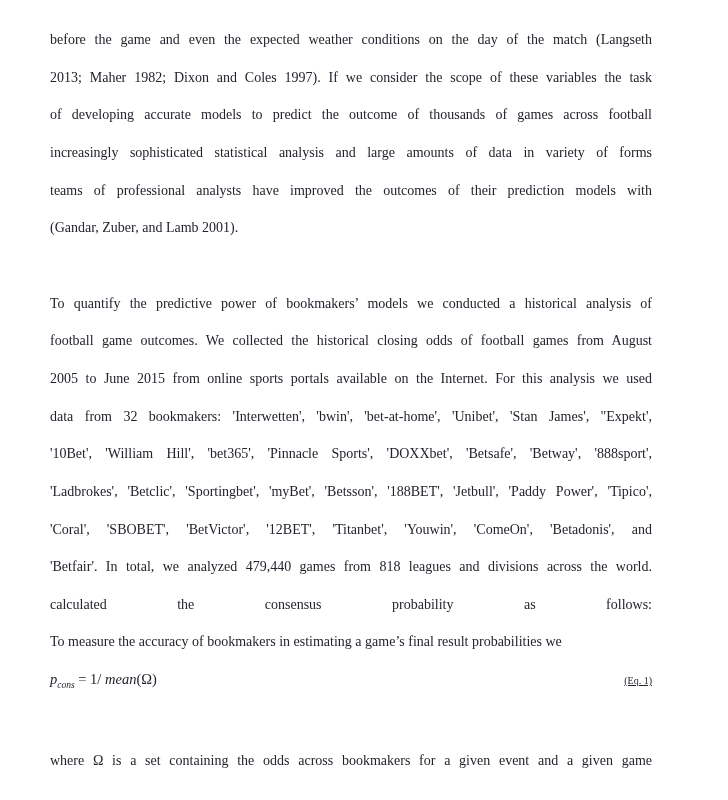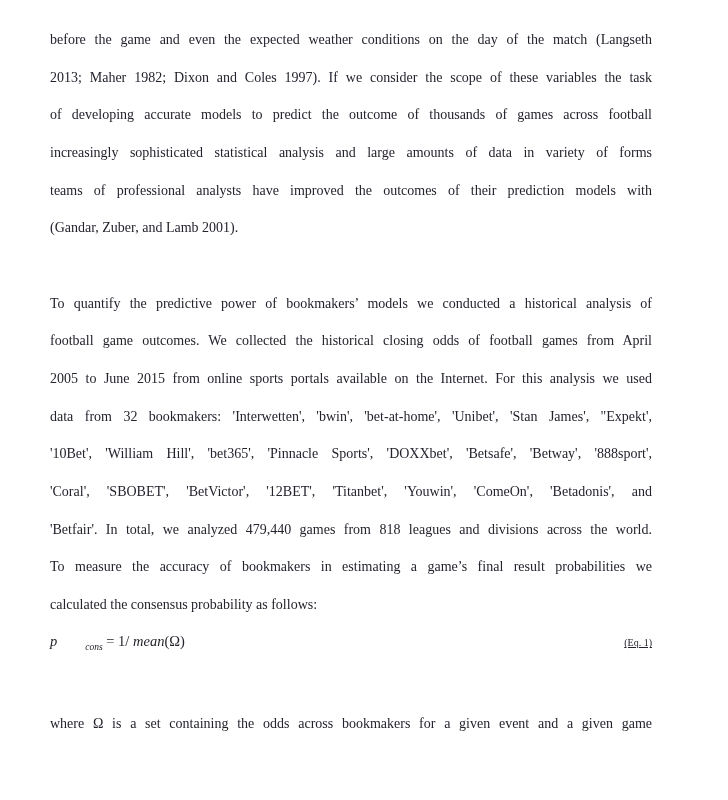--- a/index.html
+++ b/index.html
@@ -44,21 +44,20 @@
     font-size: 14.5px;
     line-height: 37.65px;
   }
   .eq-left i {
     font-style: italic;
   }
   .eq-sub {
     font-size: 9.5px;
     font-style: italic;
     vertical-align: sub;
-    margin-left: 28px;
   }
   .eq-mid, .eq-arg {
     white-space: pre;
     font-style: normal;
   }
   .eq-label {
     font-size: 10px;
     text-decoration: underline;
   }
 </style>
@@ -71,28 +70,29 @@
       <div class="line">before the game and even the expected weather conditions on the day of the match (Langseth</div>
       <div class="line">2013; Maher 1982; Dixon and Coles 1997). If we consider the scope of these variables the task</div>
       <div class="line">of developing accurate models to predict the outcome of thousands of games across football</div>
       <div class="line">increasingly sophisticated statistical analysis and large amounts of data in variety of forms</div>
       <div class="line">teams of professional analysts have improved the outcomes of their prediction models with</div>
       <div class="line">(Gandar, Zuber, and Lamb 2001).</div>
     </div>
 
   <div class="para gap-before" data-last-left="true">
       <div class="line">To quantify the predictive power of bookmakers’ models we conducted a historical analysis of</div>
-      <div class="line">football game outcomes. We collected the historical closing odds of football games from April</div>
+      <div class="line">football game outcomes. We collected the historical closing odds of football games from August</div>
       <div class="line">2005 to June 2015 from online sports portals available on the Internet. For this analysis we used</div>
       <div class="line">data from 32 bookmakers: 'Interwetten', 'bwin', 'bet-at-home', 'Unibet', 'Stan James', "Expekt',</div>
       <div class="line">'10Bet', 'William Hill', 'bet365', 'Pinnacle Sports', 'DOXXbet', 'Betsafe', 'Betway', '888sport',</div>
+      <div class="line">'Ladbrokes', 'Betclic', 'Sportingbet', 'myBet', 'Betsson', '188BET', 'Jetbull', 'Paddy Power', 'Tipico',</div>
       <div class="line">'Coral', 'SBOBET', 'BetVictor', '12BET', 'Titanbet', 'Youwin', 'ComeOn', 'Betadonis', and</div>
       <div class="line">'Betfair'. In total, we analyzed 479,440 games from 818 leagues and divisions across the world.</div>
+      <div class="line">calculated the consensus probability as follows:</div>
       <div class="line">To measure the accuracy of bookmakers in estimating a game’s final result probabilities we</div>
-      <div class="line">calculated the consensus probability as follows:</div>
     </div>
 
   <div class="eq-row">
     <span class="eq-left"><i>p</i><sub class="eq-sub">cons</sub><span class="eq-mid"> = 1/ </span><i>mean</i><span class="eq-arg">(Ω)</span></span>
     <span class="eq-label">(Eq. 1)</span>
   </div>
 
   <div class="para gap-before">
       <div class="line">where Ω is a set containing the odds across bookmakers for a given event and a given game</div>
     </div>

